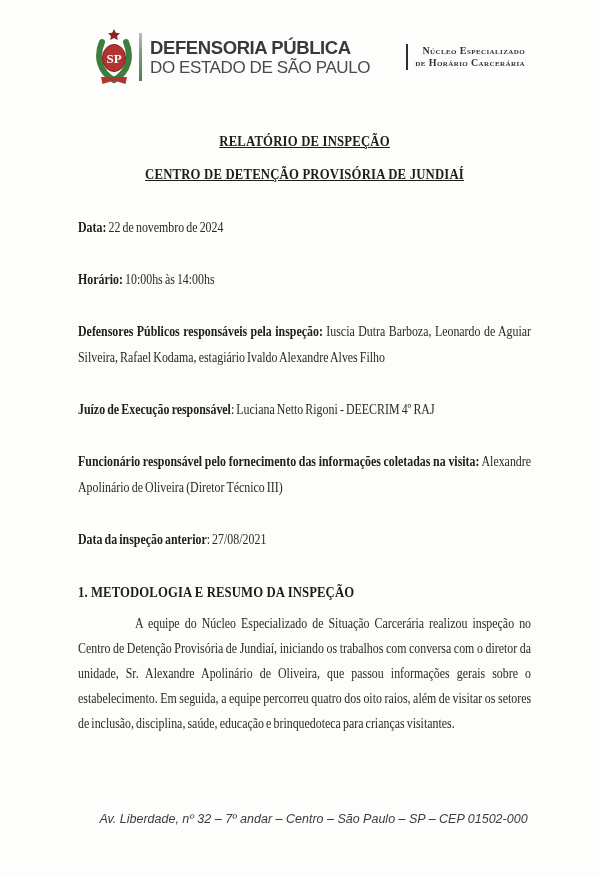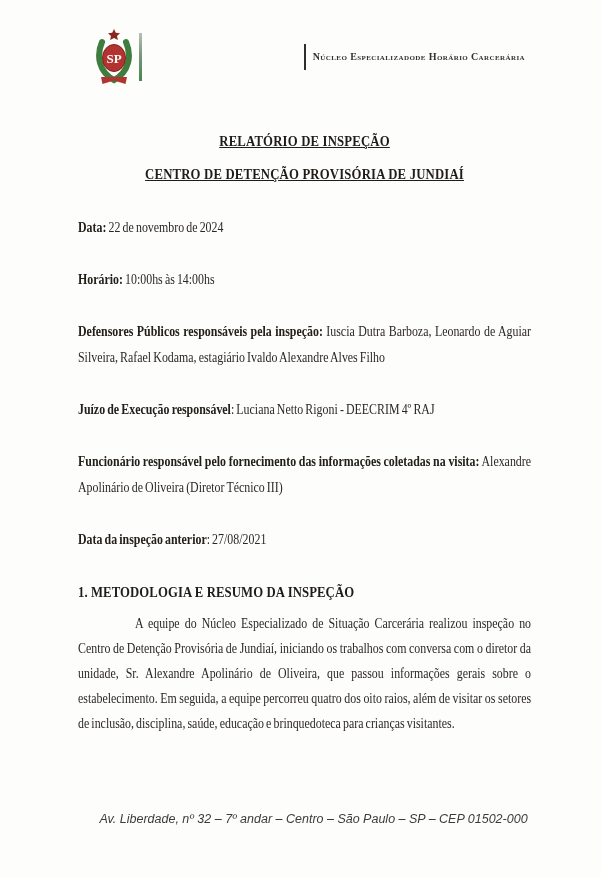--- a/index.html
+++ b/index.html
@@ -36,21 +36,21 @@
     letter-spacing: -0.4px; color: #4a4a4a;
   }
 
   .brand-right { display: flex; align-items: center; }
   .nesc-mark {
     font-family: "DejaVu Sans", sans-serif;
     font-weight: 700; font-size: 28px; line-height: 28px;
     letter-spacing: 0.5px; color: #1c1c1c;
   }
   .vbar-dark { width: 2px; height: 26px; background: #2e2e2e; margin: 0 7px 0 6px; }
-  .nesc-text { display: flex; flex-direction: row; justify-content: center; text-align: right; }
+  .nesc-text { display: flex; flex-direction: column; justify-content: center; text-align: right; }
   .nesc-line {
     font-family: "Liberation Serif", serif;
     font-variant: small-caps; font-weight: 600;
     font-size: 10px; line-height: 12px; letter-spacing: 0.4px;
     color: #323232; white-space: nowrap;
   }
 
   
   .doc {
     position: absolute; top: 0; left: 78px; width: 533px;
@@ -100,20 +100,24 @@
   <header class="masthead">
     <div class="brand-left">
       <svg class="crest" width="38" height="58" viewBox="0 0 38 58" aria-hidden="true">
         <path d="M19 1 L20.8 4.8 L25 5.3 L22 8 L22.9 12 L19 10 L15.1 12 L16 8 L13 5.3 L17.2 4.8 Z" fill="#8a2620"></path>
         <path d="M7 14 C1 28 4 44 19 52 C34 44 37 28 31 14" stroke="#3e7d3e" stroke-width="6" fill="none" stroke-linecap="round"></path>
         <ellipse cx="19" cy="30" rx="11.5" ry="13.5" fill="#b23330" stroke="#7e1f1c" stroke-width="1"></ellipse>
         <text x="19" y="35" font-family="Liberation Serif, serif" font-weight="bold" font-size="13" fill="#ffffff" text-anchor="middle">SP</text>
         <path d="M6 49 L32 49 L30.5 56 L19 52.5 L7.5 56 Z" fill="#b23330"></path>
       </svg>
       <div class="vbar-green"></div>
+      <div class="brand-text">
+        <div class="brand-line1">DEFENSORIA PÚBLICA</div>
+        <div class="brand-line2">DO ESTADO DE SÃO PAULO</div>
+      </div>
     </div>
 
     <div class="brand-right">
       <div class="vbar-dark"></div>
       <div class="nesc-text">
         <div class="nesc-line">Núcleo Especializado</div>
         <div class="nesc-line">de Horário Carcerária</div>
       </div>
     </div>
   </header>

